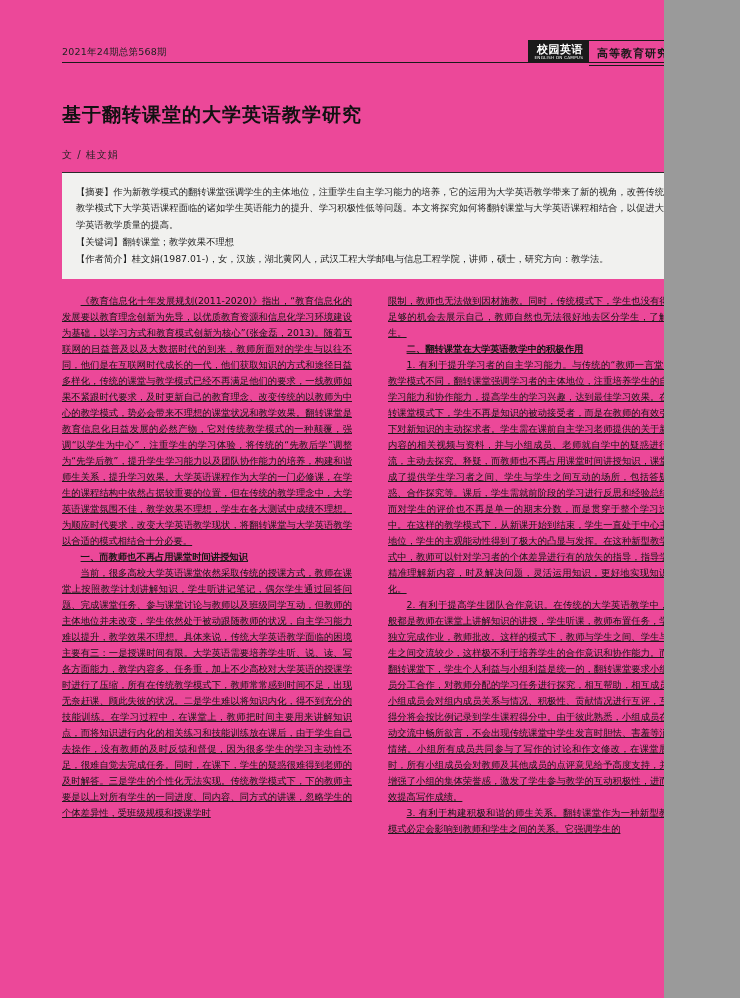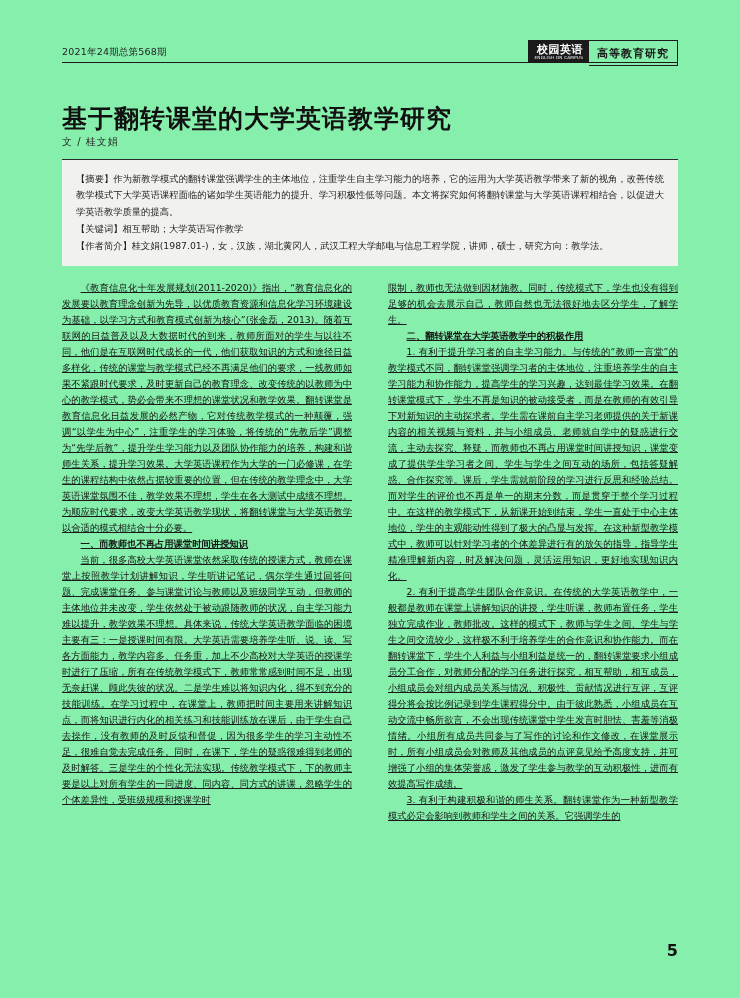--- a/index.html
+++ b/index.html
@@ -1,23 +1,23 @@
 <!DOCTYPE html>
 <html><head>
 <meta charset="utf-8">
 <style>
   html, body {
     margin: 0;
     padding: 0;
     background: #9a9a9a;
   }
   .page {
-    width: 740px;
+    width: 664px;
     height: 998px;
-    background: #86efac;
+    background: #ec4899;
     position: relative;
     box-sizing: border-box;
     font-family: "DejaVu Sans", "Liberation Sans", sans-serif;
     color: #1a1a1a;
     overflow: hidden;
   }
   .page-inner {
     position: absolute;
     left: 62px;
     top: 40px;
@@ -84,26 +84,27 @@
     font-size: 11px;
     font-weight: bold;
     letter-spacing: 1px;
     color: #1a1a1a;
   }
 
   
   .doc-title {
     margin-top: 28px;
     font-family: "DejaVu Sans", "Liberation Sans", sans-serif;
-    font-size: 25px;
+    font-size: 19px;
     font-weight: bold;
     letter-spacing: 1px;
     color: #111;
   }
   .byline {
+    margin-top: 20px;
     font-size: 10px;
     color: #222;
     letter-spacing: 1px;
   }
   .title-rule {
     margin-top: 10px;
     height: 1px;
     background: #2a2a2a;
   }
 
@@ -177,21 +178,21 @@
         <div class="badge-section">高等教育研究</div>
       </div>
     </div>
 
     <div class="doc-title">基于翻转课堂的大学英语教学研究</div>
     <div class="byline">文 / 桂文娟</div>
     <div class="title-rule"></div>
 
     <div class="abstract">
       <p>【摘要】作为新教学模式的翻转课堂强调学生的主体地位，注重学生自主学习能力的培养，它的运用为大学英语教学带来了新的视角，改善传统教学模式下大学英语课程面临的诸如学生英语能力的提升、学习积极性低等问题。本文将探究如何将翻转课堂与大学英语课程相结合，以促进大学英语教学质量的提高。</p>
-      <p>【关键词】相互帮助；大学英语写作教学</p>
+      <p>【关键词】翻转课堂；教学效果不理想</p>
       <p>【作者简介】桂文娟(1987.01-)，女，汉族，湖北黄冈人，武汉工程大学邮电与信息工程学院，讲师，硕士，研究方向：教学法。</p>
     </div>
 
     <div class="body-cols">
       <div class="col">
         <p>《教育信息化十年发展规划(2011-2020)》指出，“教育信息化的发展要以教育理念创新为先导，以优质教育资源和信息化学习环境建设为基础，以学习方式和教育模式创新为核心”(张金磊，2013)。随着互联网的日益普及以及大数据时代的到来，教师所面对的学生与以往不同，他们是在互联网时代成长的一代，他们获取知识的方式和途径日益多样化，传统的课堂与教学模式已经不再满足他们的要求，一线教师如果不紧跟时代要求，及时更新自己的教育理念、改变传统的以教师为中心的教学模式，势必会带来不理想的课堂状况和教学效果。翻转课堂是教育信息化日益发展的必然产物，它对传统教学模式的一种颠覆，强调“以学生为中心”，注重学生的学习体验，将传统的“先教后学”调整为“先学后教”，提升学生学习能力以及团队协作能力的培养，构建和谐师生关系，提升学习效果。大学英语课程作为大学的一门必修课，在学生的课程结构中依然占据较重要的位置，但在传统的教学理念中，大学英语课堂氛围不佳，教学效果不理想，学生在各大测试中成绩不理想。为顺应时代要求，改变大学英语教学现状，将翻转课堂与大学英语教学以合适的模式相结合十分必要。</p>
         <p class="h2">一、而教师也不再占用课堂时间讲授知识</p>
         <p>当前，很多高校大学英语课堂依然采取传统的授课方式，教师在课堂上按照教学计划讲解知识，学生听讲记笔记，偶尔学生通过回答问题、完成课堂任务、参与课堂讨论与教师以及班级同学互动，但教师的主体地位并未改变，学生依然处于被动跟随教师的状况，自主学习能力难以提升，教学效果不理想。具体来说，传统大学英语教学面临的困境主要有三：一是授课时间有限。大学英语需要培养学生听、说、读、写各方面能力，教学内容多、任务重，加上不少高校对大学英语的授课学时进行了压缩，所有在传统教学模式下，教师常常感到时间不足，出现无奈赶课、顾此失彼的状况。二是学生难以将知识内化，得不到充分的技能训练。在学习过程中，在课堂上，教师把时间主要用来讲解知识点，而将知识进行内化的相关练习和技能训练放在课后，由于学生自己去操作，没有教师的及时反馈和督促，因为很多学生的学习主动性不足，很难自觉去完成任务。同时，在课下，学生的疑惑很难得到老师的及时解答。三是学生的个性化无法实现。传统教学模式下，下的教师主要是以上对所有学生的一同进度、同内容、同方式的讲课，忽略学生的个体差异性，受班级规模和授课学时</p>
       </div>
       <div class="col">

